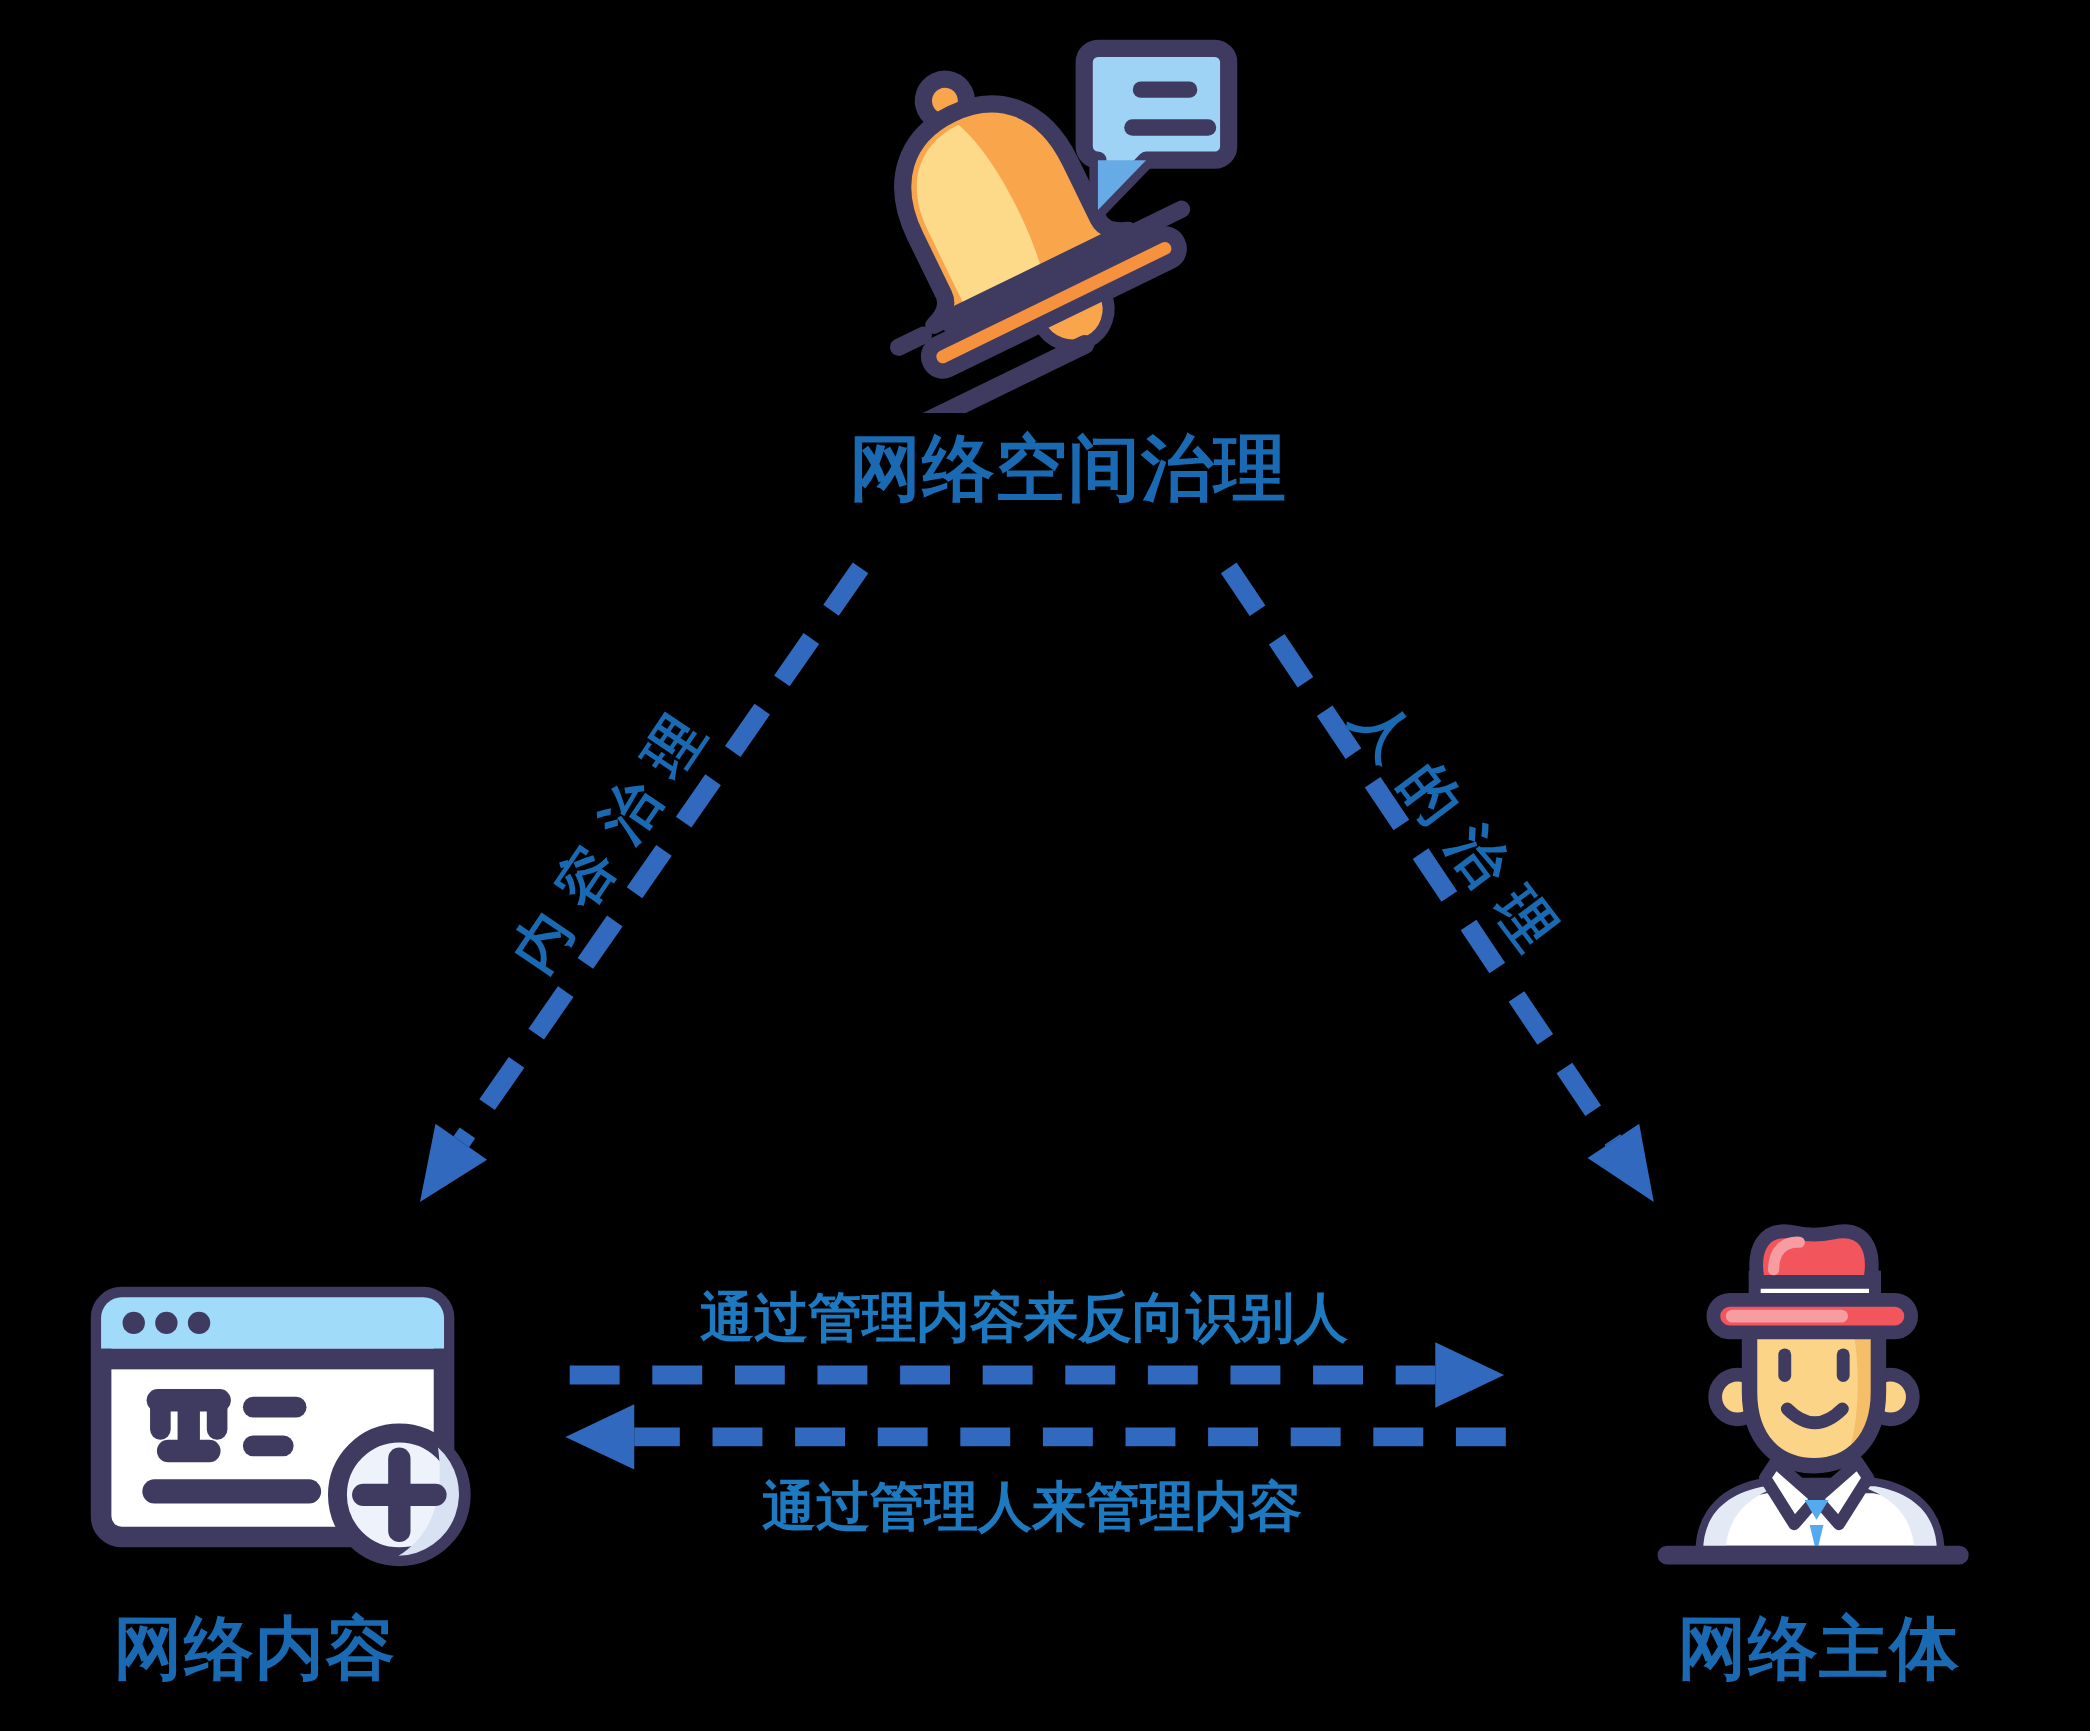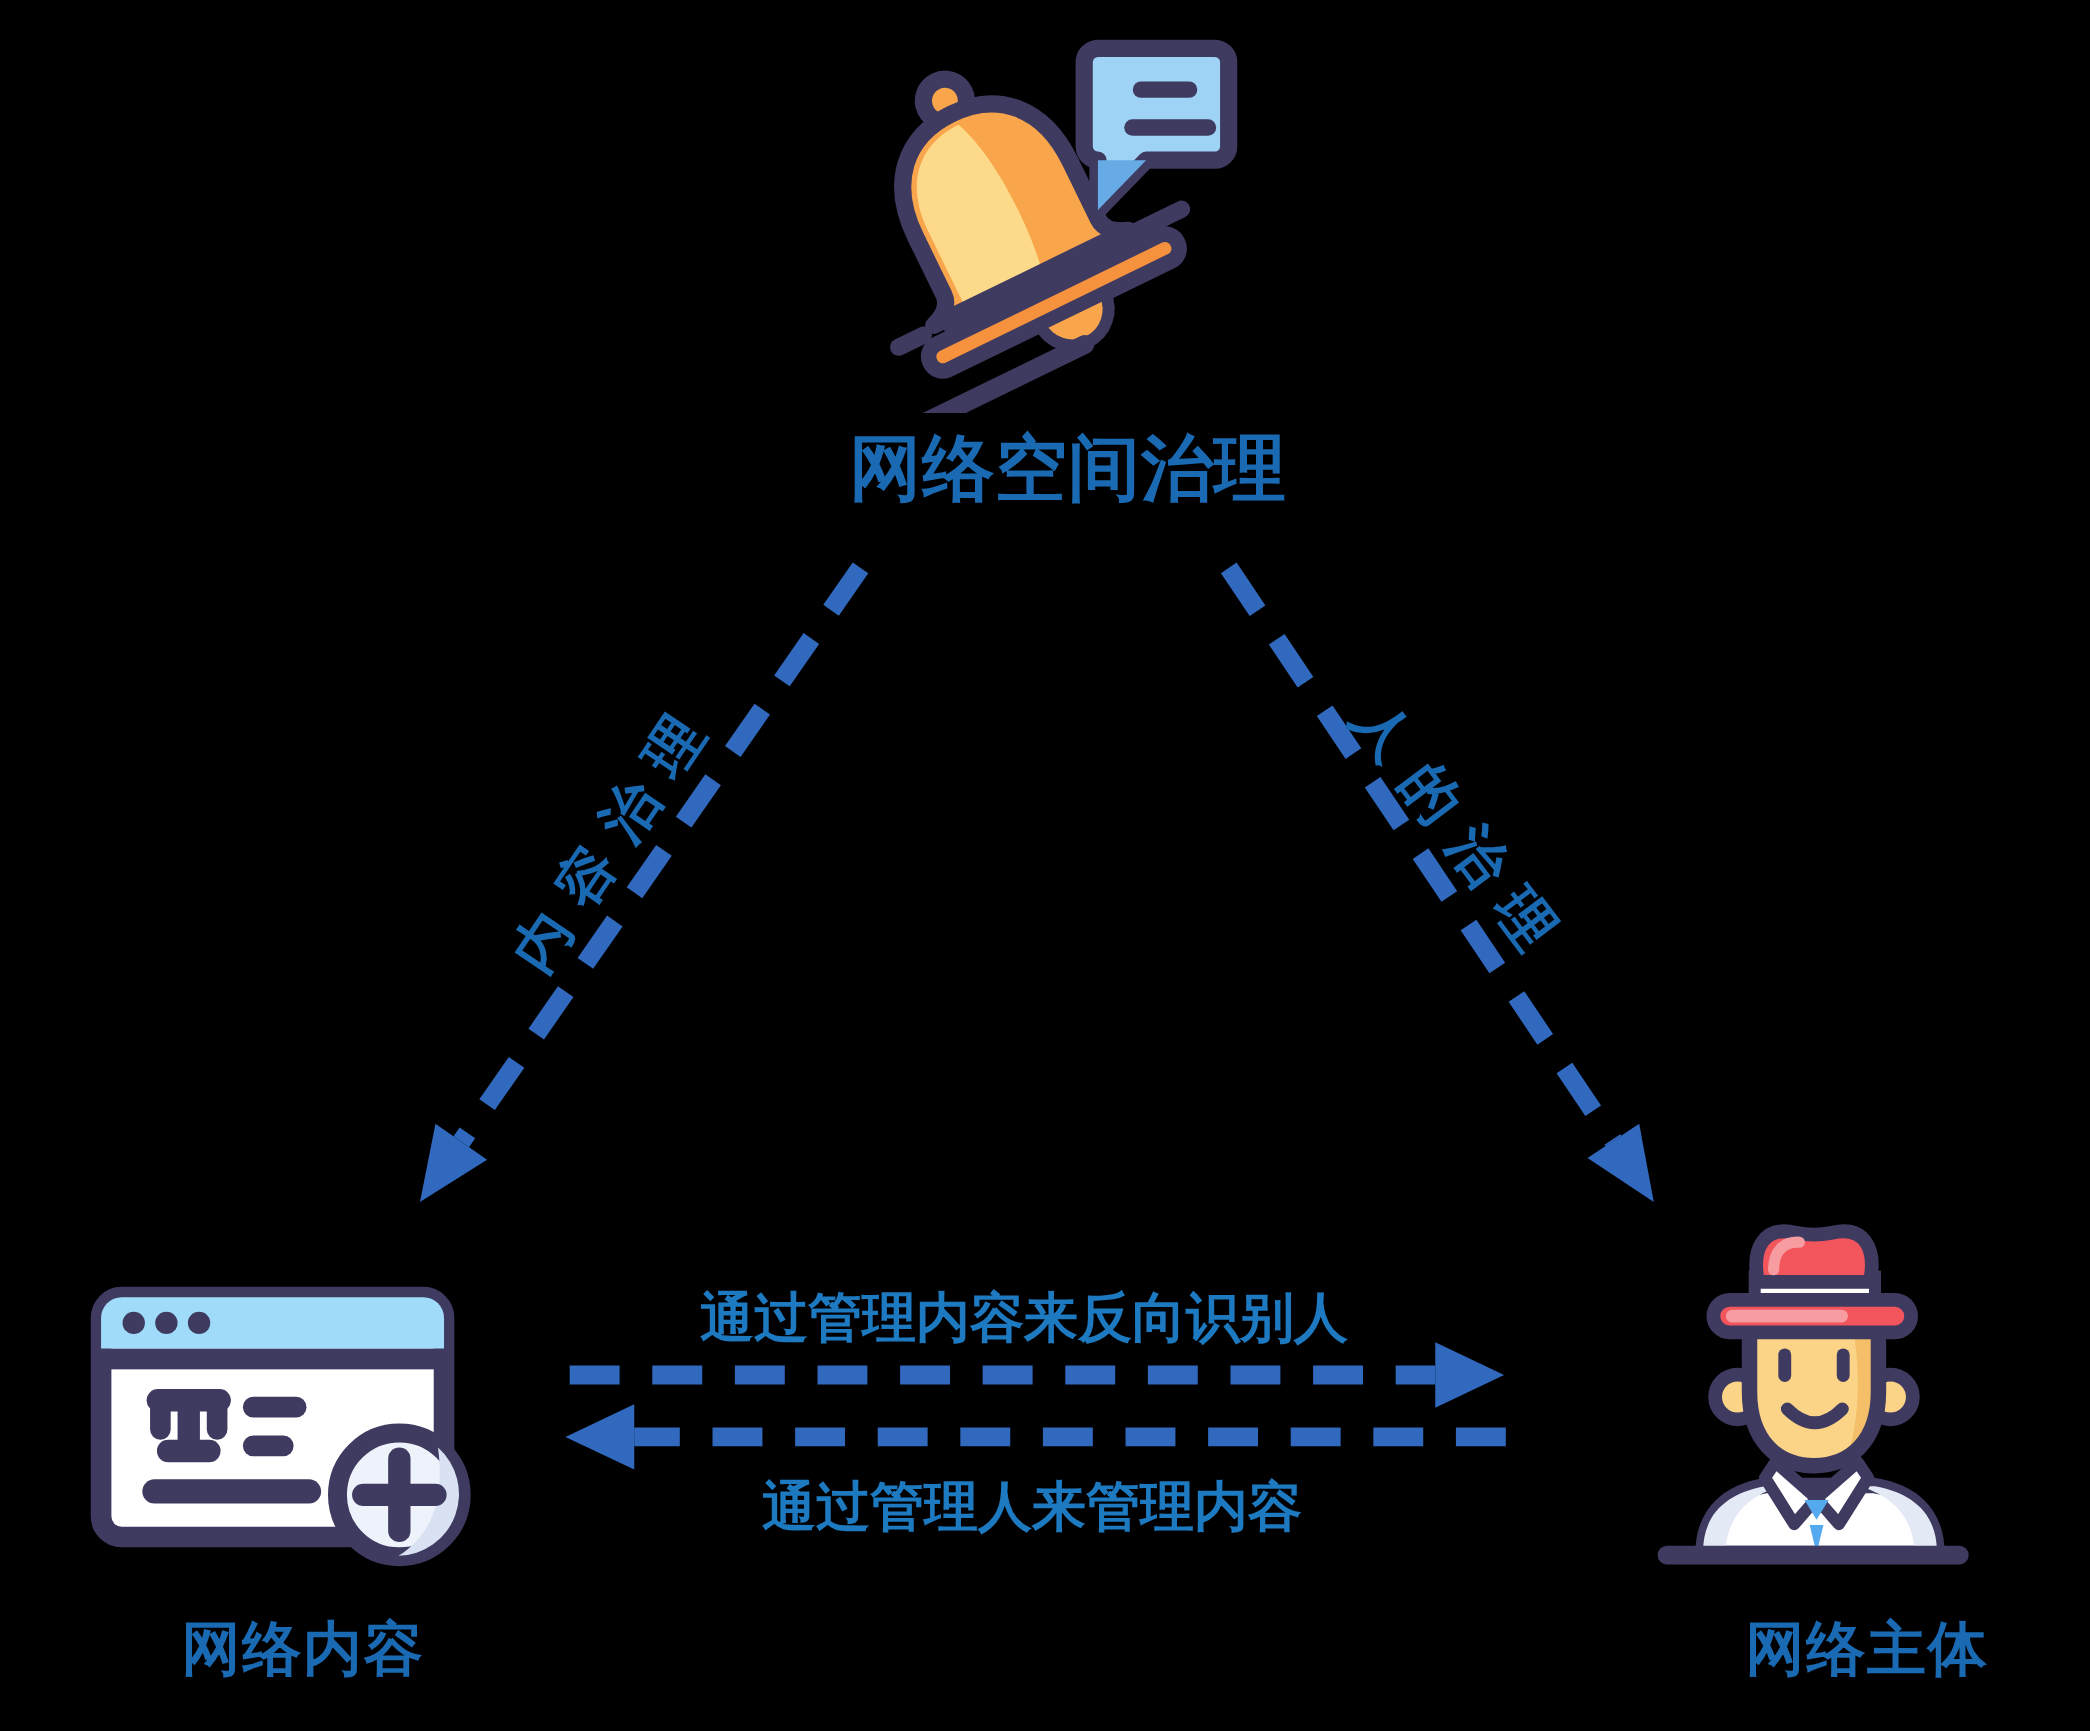--- a/index.html
+++ b/index.html
@@ -9,21 +9,21 @@
     font-family:"Liberation Serif","DejaVu Serif",serif;
   }
   .layer{position:absolute;left:0;top:0;width:100%;height:100%;}
   .dash{stroke:#3069BE;stroke-width:22;stroke-dasharray:58 38;fill:none;}
   .head{fill:#3069BE;stroke:none;}
   .label{
     position:absolute;color:#1A6AB3;white-space:nowrap;line-height:1;
     transform:translate(-50%,-50%);
   }
   .label.title{font-size:72px;letter-spacing:0.9px;font-weight:600;margin-left:30px;}
-  .label.node{font-size:59px;letter-spacing:1.7px;font-weight:600;margin-left:48px;}
+  .label.node{font-size:69px;letter-spacing:1.7px;font-weight:600;}
   .label.mid{font-size:54px;color:#1D79C0;font-weight:600;}
   .label.diag{font-size:57px;letter-spacing:21.5px;font-weight:600;}
   .icon{position:absolute;}
   .bell-icon{left:809px;top:26px;width:430px;height:387px;}
   .browser-icon{left:77px;top:1273px;width:404px;height:301px;}
   .person-icon{left:1648px;top:1213px;width:344px;height:361px;}
 </style>
 </head>
 <body>
 

